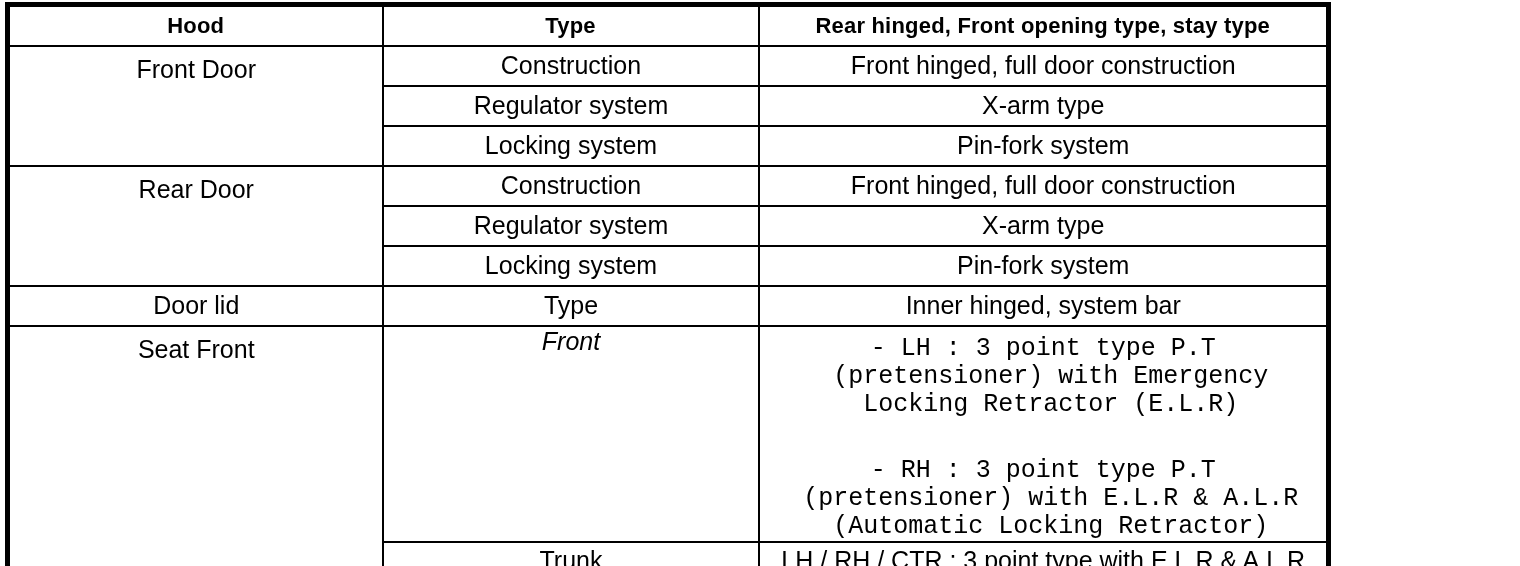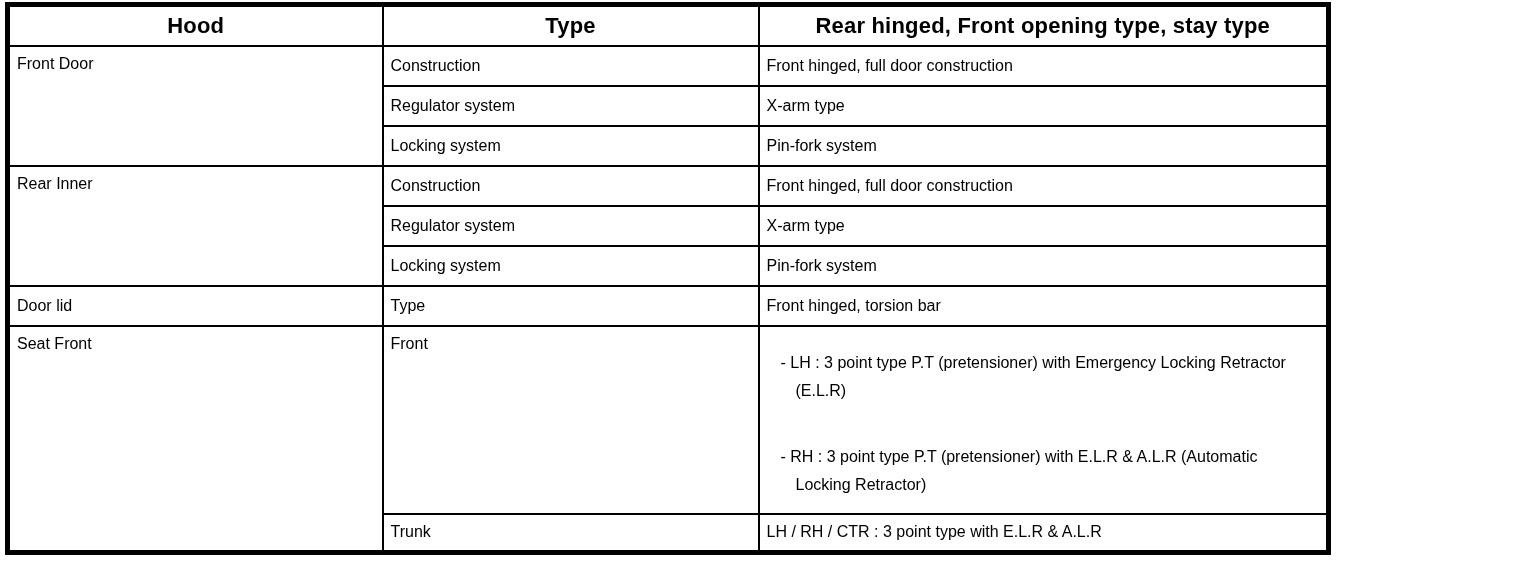--- a/index.html
+++ b/index.html
@@ -27,47 +27,48 @@
   }
   .spec-table th {
     font-size: 22px;
     font-weight: bold;
     text-align: center;
     height: 41px;
     padding: 0 6px;
     letter-spacing: 0.2px;
   }
   .spec-table td {
-    font-size: 16px;
+    font-size: 25px;
     padding: 0 6px 0 7px;
     height: 40px;
-    text-align: left;
+    text-align: center;
     white-space: nowrap;
   }
   .spec-table td.item-cell {
     vertical-align: top;
     padding-top: 8px;
   }
   .spec-table td.top-align {
     vertical-align: top;
-    padding-top: 8px;
+    font-style: italic;
   }
   .spec-table td.value-tall {
     vertical-align: top;
     padding-top: 8px;
     height: 167px;
     white-space: normal;
   }
   .spec-table tr.row-seat-rear td { height: 39px; }
   .value-tall p.spec-line {
-    margin: 14px;
+    margin: 0;
     line-height: 28px;
     max-width: 700px;
     padding-left: 15px;
     text-indent: -15px;
+    font-family: Liberation Mono, monospace;
   }
   .value-tall p.spec-line + p.spec-line {
     margin-top: 38px;
   }
 </style>
 </head>
 <body>
 
 <table class="spec-table">
   <colgroup>
@@ -90,36 +91,36 @@
     </tr>
     <tr>
       <td>Regulator system</td>
       <td>X-arm type</td>
     </tr>
     <tr>
       <td>Locking system</td>
       <td>Pin-fork system</td>
     </tr>
     <tr>
-      <td class="item-cell" rowspan="3">Rear Inner</td>
+      <td class="item-cell" rowspan="3">Rear Door</td>
       <td>Construction</td>
       <td>Front hinged, full door construction</td>
     </tr>
     <tr>
       <td>Regulator system</td>
       <td>X-arm type</td>
     </tr>
     <tr>
       <td>Locking system</td>
       <td>Pin-fork system</td>
     </tr>
     <tr>
       <td>Door lid</td>
       <td>Type</td>
-      <td>Front hinged, torsion bar</td>
+      <td>Inner hinged, system bar</td>
     </tr>
     <tr>
       <td class="item-cell" rowspan="2">Seat Front</td>
       <td class="top-align">Front</td>
       <td class="value-tall">
         <p class="spec-line">- LH : 3 point type P.T (pretensioner) with Emergency Locking Retractor (E.L.R)</p>
         <p class="spec-line">- RH : 3 point type P.T (pretensioner) with E.L.R &amp; A.L.R (Automatic Locking Retractor)</p>
       </td>
     </tr>
     <tr class="row-seat-rear">

